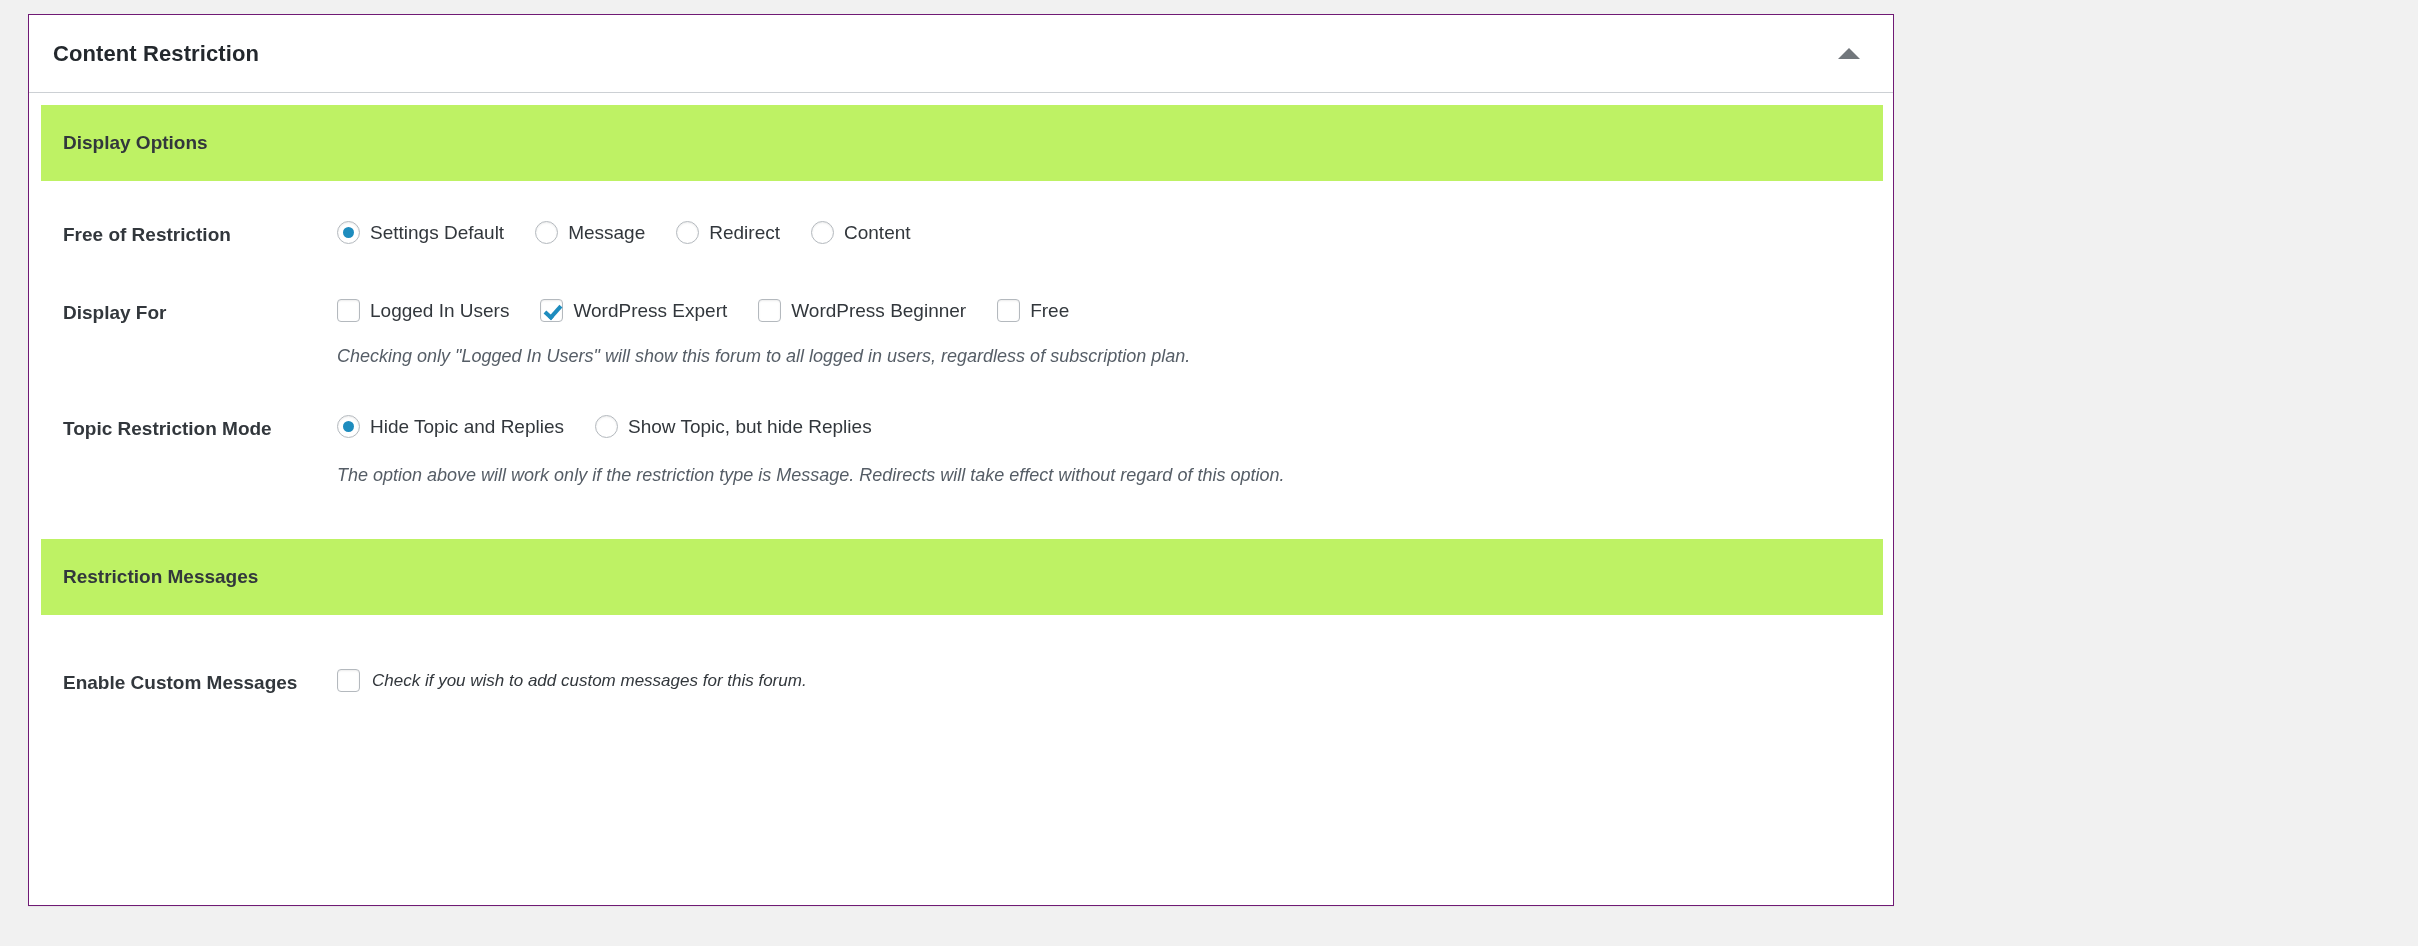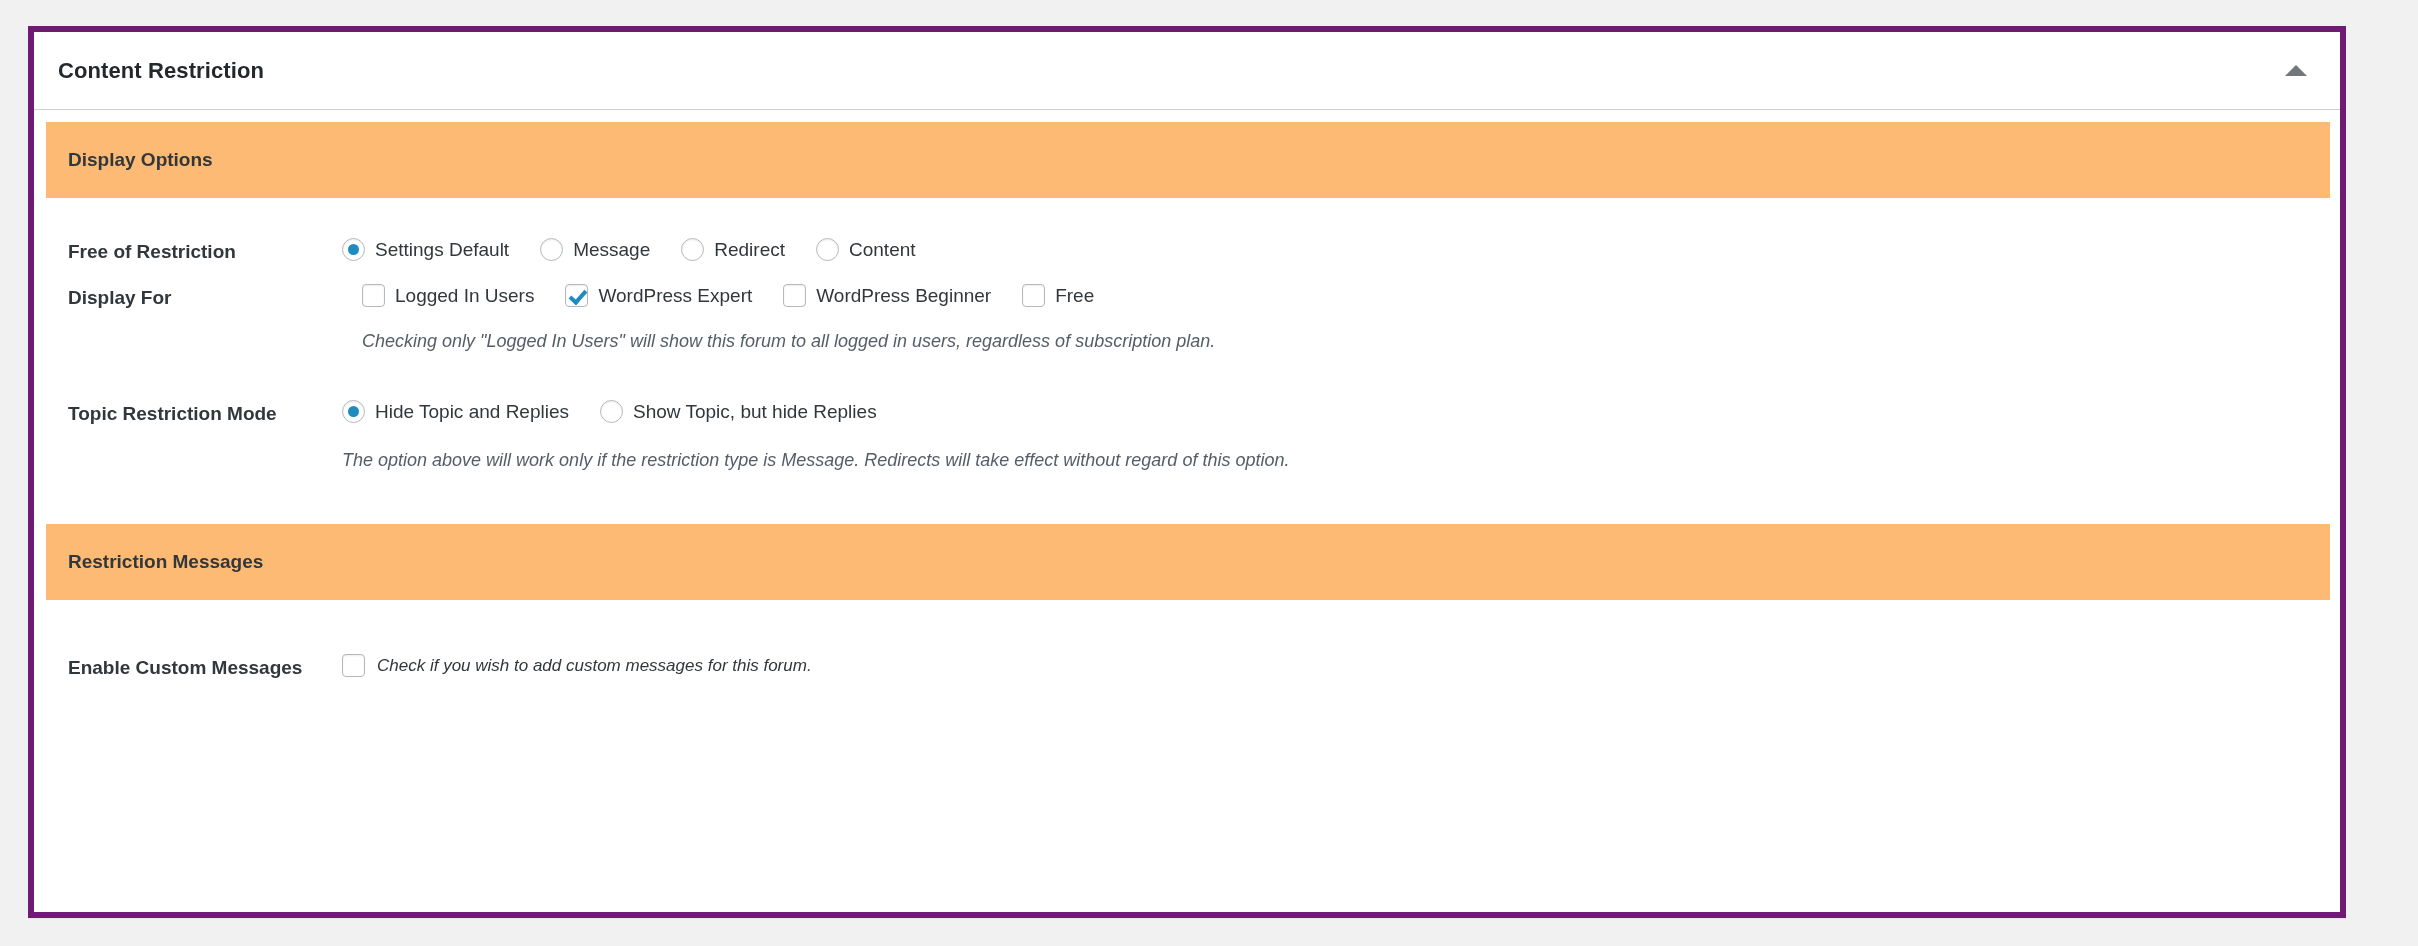--- a/index.html
+++ b/index.html
@@ -13,25 +13,25 @@
   }
   body {
     font-family: "Liberation Sans", sans-serif;
     color: #32373c;
     -webkit-font-smoothing: antialiased;
   }
 
   .metabox {
     position: absolute;
     left: 28px;
-    top: 26px;
-    width: 2318px;
+    top: 14px;
+    width: 1866px;
     height: 892px;
     background: #ffffff;
-    border: 6px solid #701a75;
+    border: 1px solid #701a75;
     box-shadow: 0 1px 1px rgba(0,0,0,.04);
     box-sizing: border-box;
   }
 
   
   .metabox-header {
     position: relative;
     height: 78px;
     border-bottom: 1px solid #ccd0d4;
     box-sizing: border-box;
@@ -68,21 +68,21 @@
     border-right: 11px solid transparent;
     border-bottom: 11px solid #72777c;
   }
 
   
   .metabox-body {
     padding: 0 0 0 0;
   }
 
   .section-band {
-    background: #fdba74;
+    background: #bef264;
     margin: 12px 10px 0 12px;
     height: 76px;
     display: flex;
     align-items: center;
     box-sizing: border-box;
   }
   .section-band-title {
     font-size: 19px;
     font-weight: bold;
     color: #32373c;
@@ -106,21 +106,21 @@
     color: #32373c;
     line-height: 1.2;
     padding-top: 3px;
   }
   .field-control {
     flex: 1 1 auto;
     min-width: 0;
   }
 
   .row-type          { margin-top: 40px; }
-  .row-display-for   { margin-top: 20px; gap: 20px; }
+  .row-display-for   { margin-top: 52px; }
   .row-topic-mode    { margin-top: 48px; }
   .row-custom-msgs   { margin-top: 54px; }
 
   .option-line {
     display: flex;
     align-items: flex-end;
     flex-wrap: nowrap;
   }
 
   .option {

